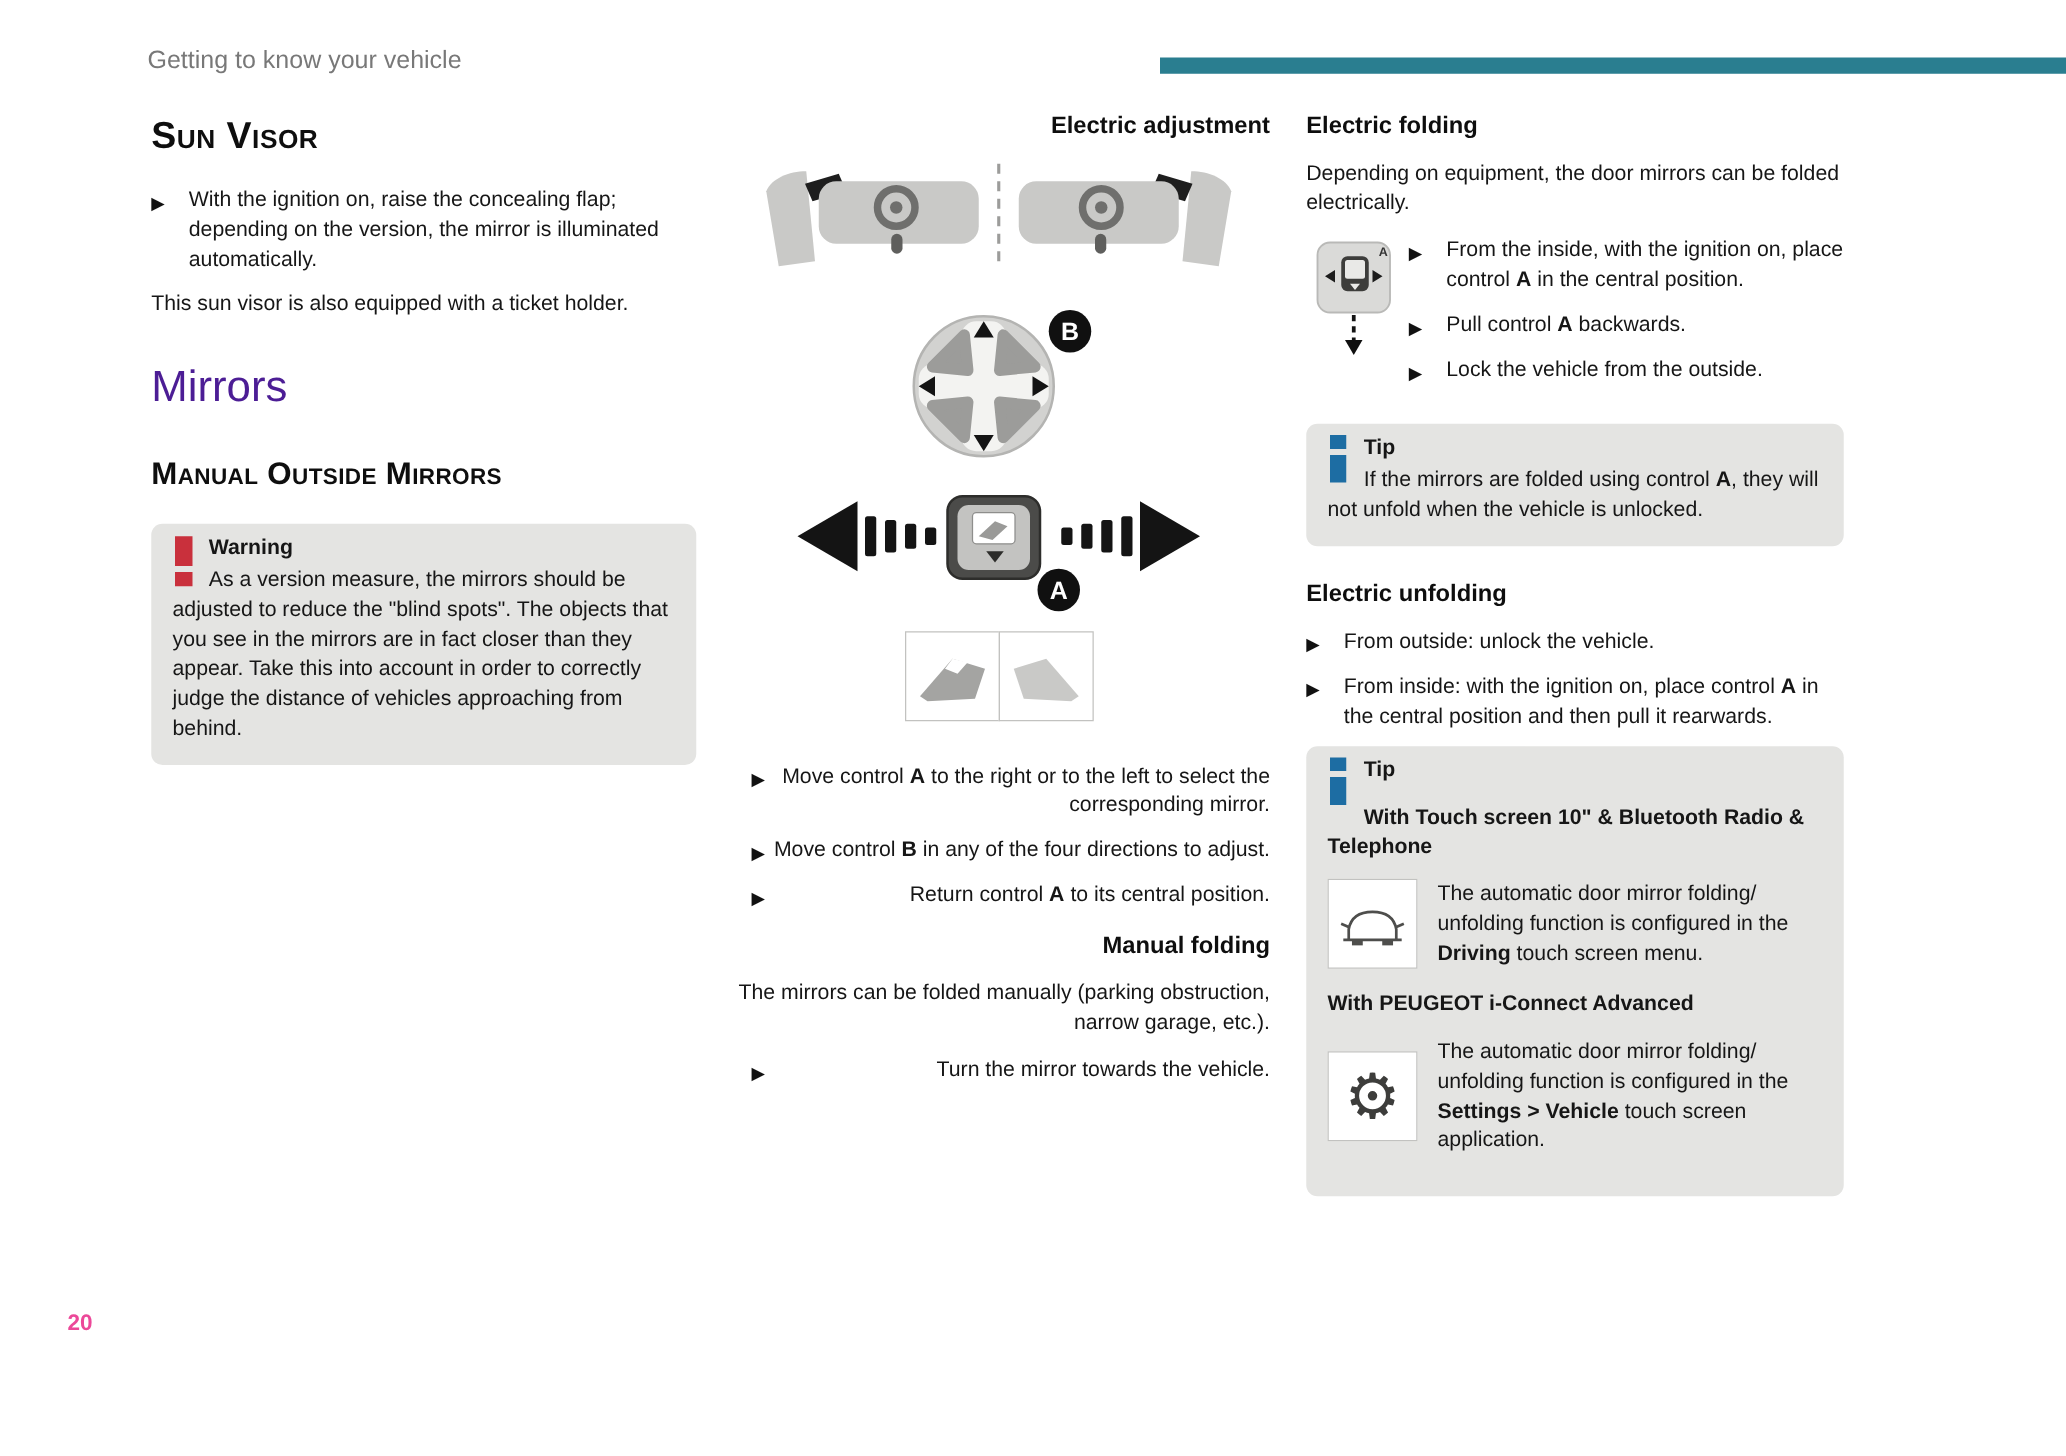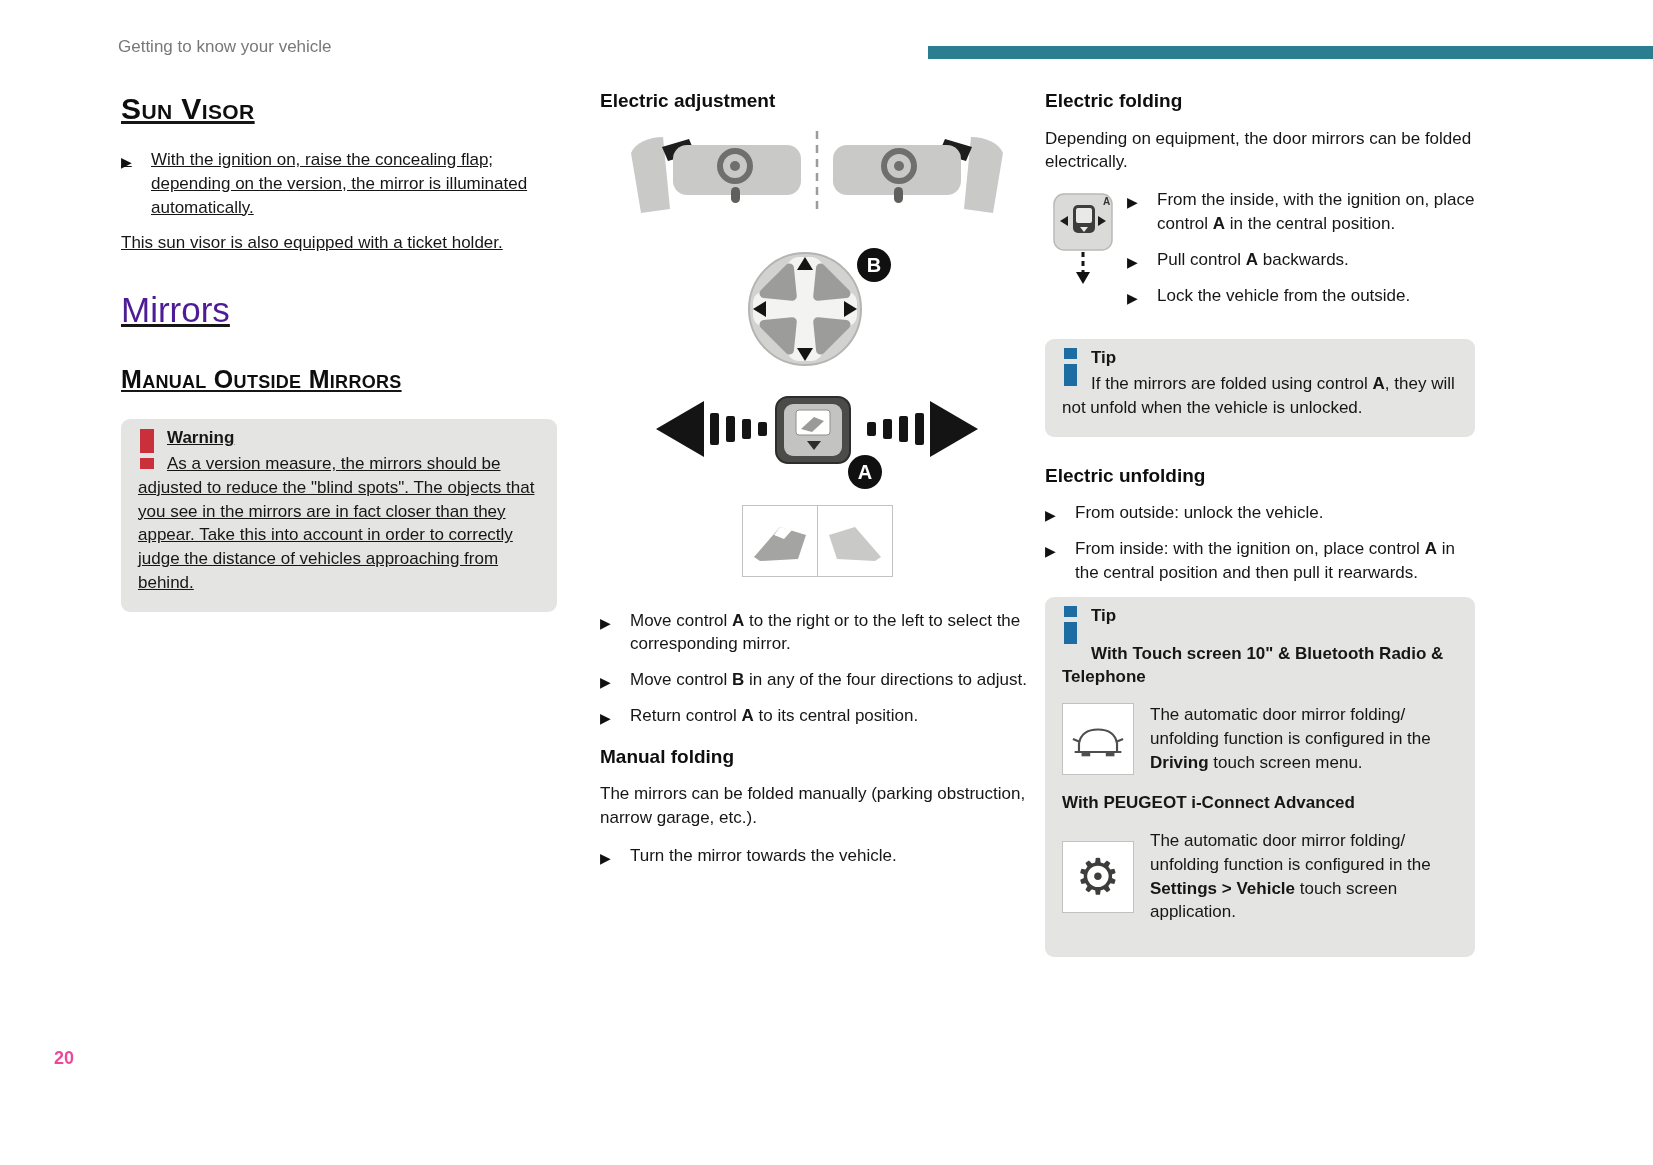--- a/index.html
+++ b/index.html
@@ -1,25 +1,25 @@
 <!DOCTYPE html>
 <html><head>
 <meta charset="utf-8">
 <style>
   * { margin:0; padding:0; box-sizing:border-box; }
   html,body { background:#ffffff; }
   body { font-family:"Liberation Sans", sans-serif; }
   .page { position:relative; width:1653px; height:1165px; background:#ffffff; overflow:hidden; color:#161616; }
 
-  .header-text { position:absolute; left:118px; top:37px; font-size:17px; color:#787878;text-align:center; }
+  .header-text { position:absolute; left:118px; top:37px; font-size:20px; color:#787878;text-align:center; }
   .accent-bar { position:absolute; left:928px; right:0; top:46px; height:13px; background:#2a7e90; }
 
   .col { position:absolute; top:88px; font-size:17px; line-height:1.4; color:#161616; }
-  .col1 { left:121px; width:436px;text-decoration:underline; }
-  .col2 { left:600px; width:434px; }
+  .col1 { left:121px; width:436px; }
+  .col2 { left:582px; width:434px;text-align:right; }
   .col3 { left:1045px; width:430px; }
 
   .sc-title { font-size:30px; font-weight:bold; font-variant:small-caps; letter-spacing:.4px; color:#0e0e0e; margin-bottom:18px; }
   .sc-sub   { font-size:25px; font-weight:bold; font-variant:small-caps; letter-spacing:.3px; color:#0e0e0e; margin:28px 0 22px; }
   .mirrors-title { font-size:35px; font-weight:400; color:#4c1d95; margin:30px 0 6px; }
   .sub-head { font-size:19px; font-weight:bold; color:#0e0e0e; margin-bottom:12px; }
 
   .para { margin-bottom:14px; }
 
   .bullet { display:flex; margin-bottom:12px; }

